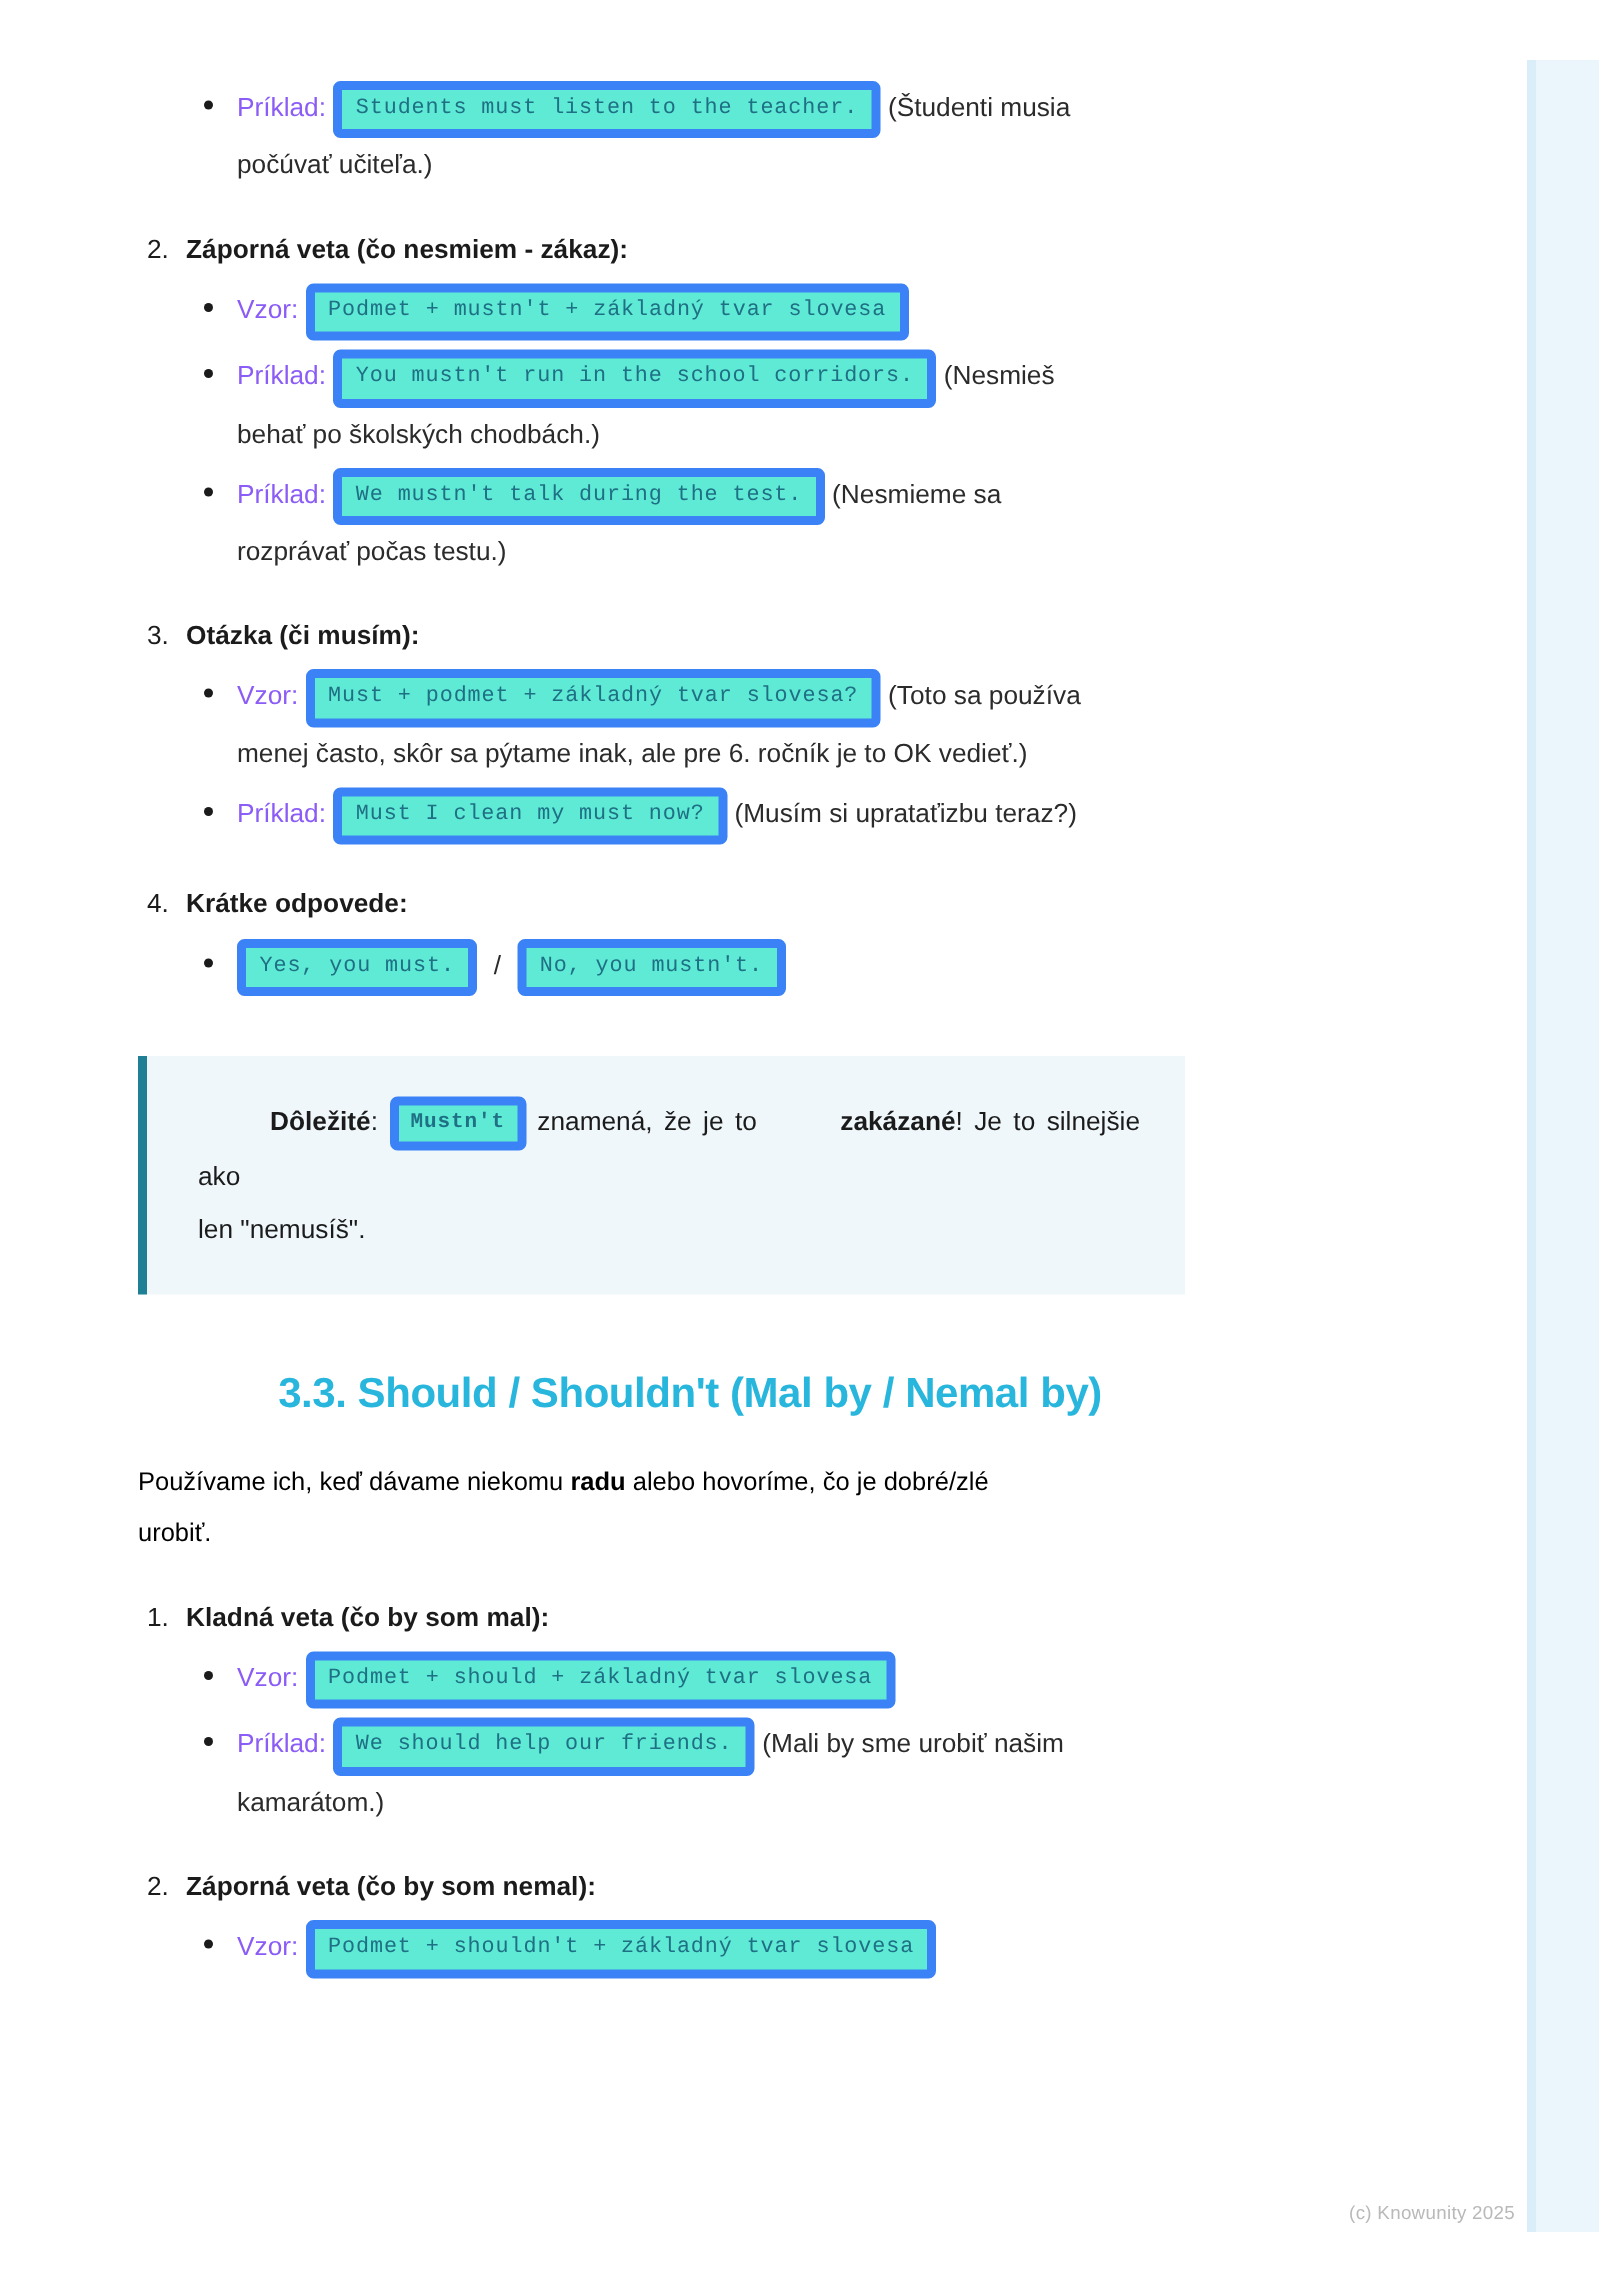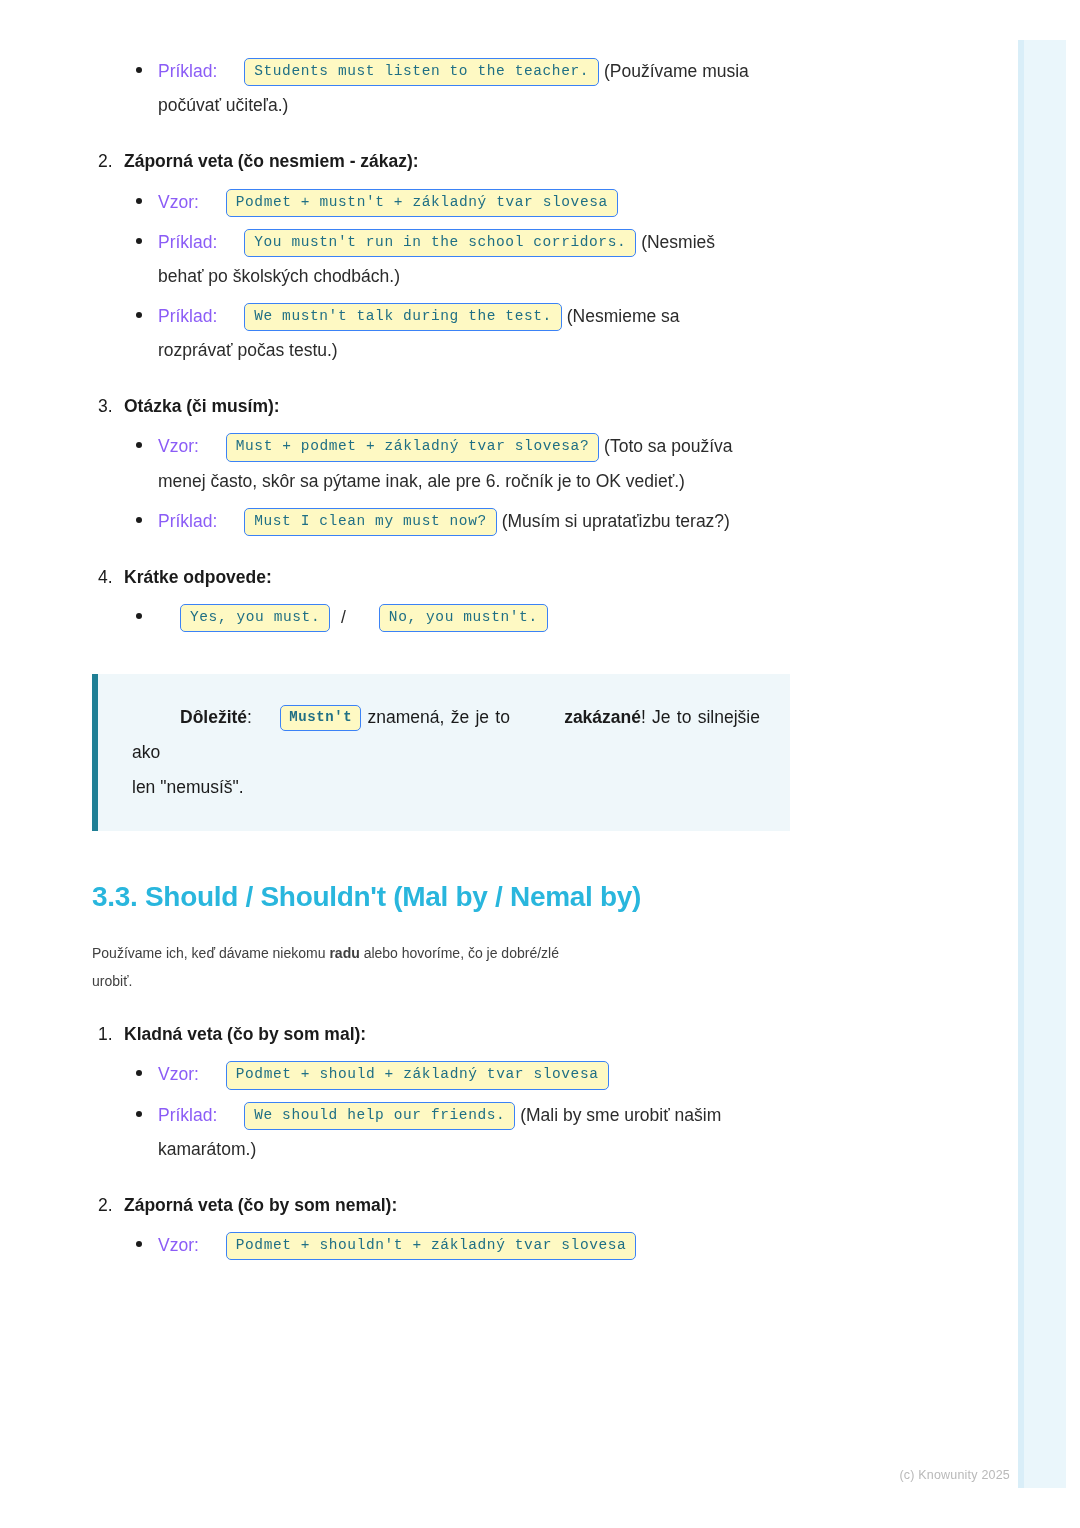--- a/index.html
+++ b/index.html
@@ -86,29 +86,28 @@
     border-radius: 50%;
     background: #1b1b1b;
   }
   .lead { color: #8b5cf6; }
 
   code.chip {
     display: inline-block;
     font-family: "Liberation Mono", monospace;
     font-size: 14.5px;
     letter-spacing: 0.6px;
-    background: #fef9c3;
-    border: 1px solid #3b82f6;
+    background: #5eead4;
+    border: 6px solid #3b82f6;
     border-radius: 5px;
     color: #1f6f85;
     padding: 4px 9px 5px 9px;
     line-height: 1.2;
     vertical-align: 2px;
     white-space: nowrap;
-    margin-left: 22px;
   }
   code.chip.sm {
     font-size: 14px;
     padding: 3px 8px 4px 8px;
     font-weight: bold;
   }
   .paren { color: #2b2b2b; }
 
   
   .callout {
@@ -124,25 +123,26 @@
     box-sizing: border-box;
   }
   .callout b { font-weight: bold; margin-left: 48px; }
 
   h2.section {
     color: #29b6dd;
     font-size: 28px;
     letter-spacing: -0.3px;
     margin: 50px 0 26px 0;
     font-weight: bold;
+    text-align: center;
   }
   p.para {
-    font-size: 14px;
+    font-size: 17px;
     line-height: 2.0;
-    color: #404040;
+    color: #000000;
     margin: 0 0 6px 0;
     text-align: justify;
     width: 736px;
   }
   p.para b { font-weight: bold; }
 
   .footer {
     position: absolute;
     right: 70px;
     bottom: 46px;
@@ -160,21 +160,21 @@
   <div class="side-strip outer"></div>
   <div class="side-strip inner"></div>
 
   <div class="content">
 
     <ul class="bul-list">
       <li class="bul-item">
         <span class="dot"></span>
         <span class="lead">Príklad:</span>
         <code class="chip">Students must listen to the teacher.</code>
-        <span class="paren">(Používame musia</span>
+        <span class="paren">(Študenti musia</span>
         <br>
         <span class="paren">počúvať učiteľa.)</span>
       </li>
     </ul>
 
     <div class="num-item">
       <span class="num">2.</span>
       <span>Záporná veta (čo nesmiem - zákaz):</span>
     </div>
     <ul class="bul-list">

